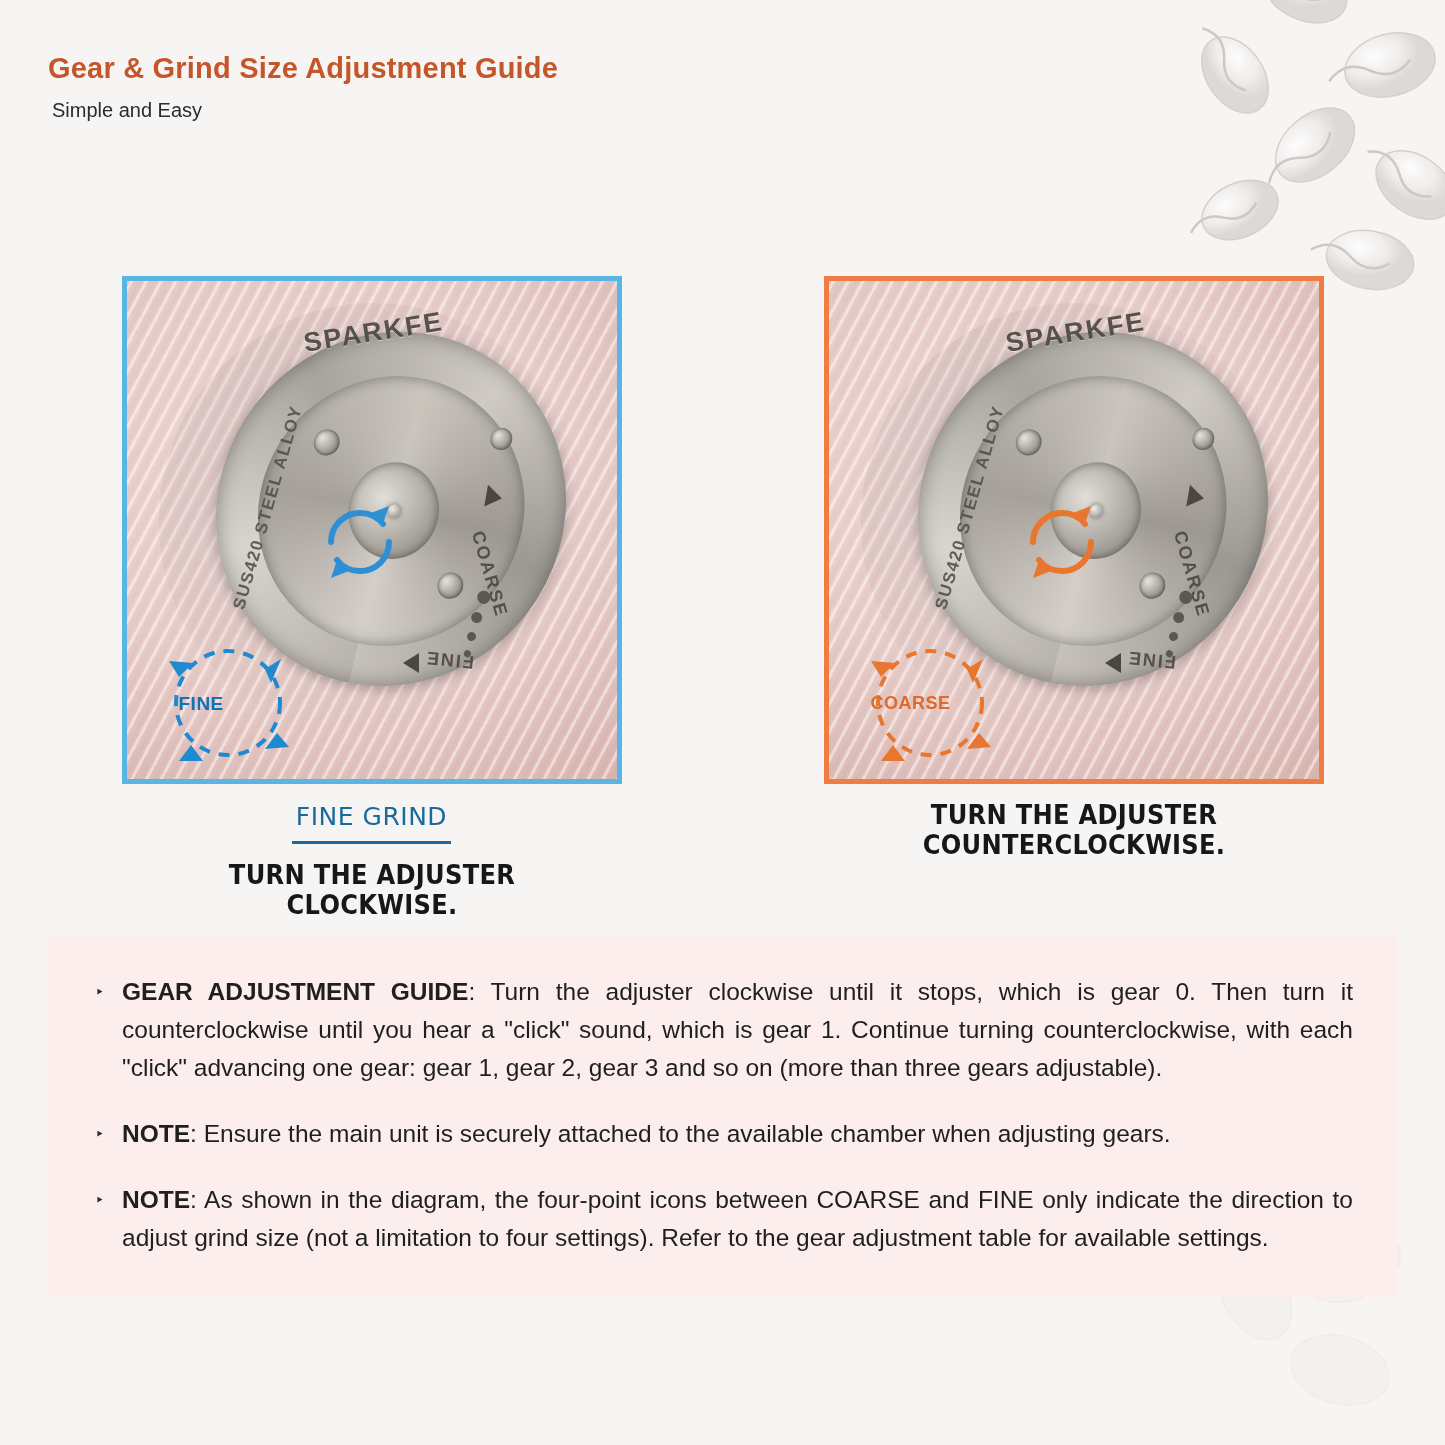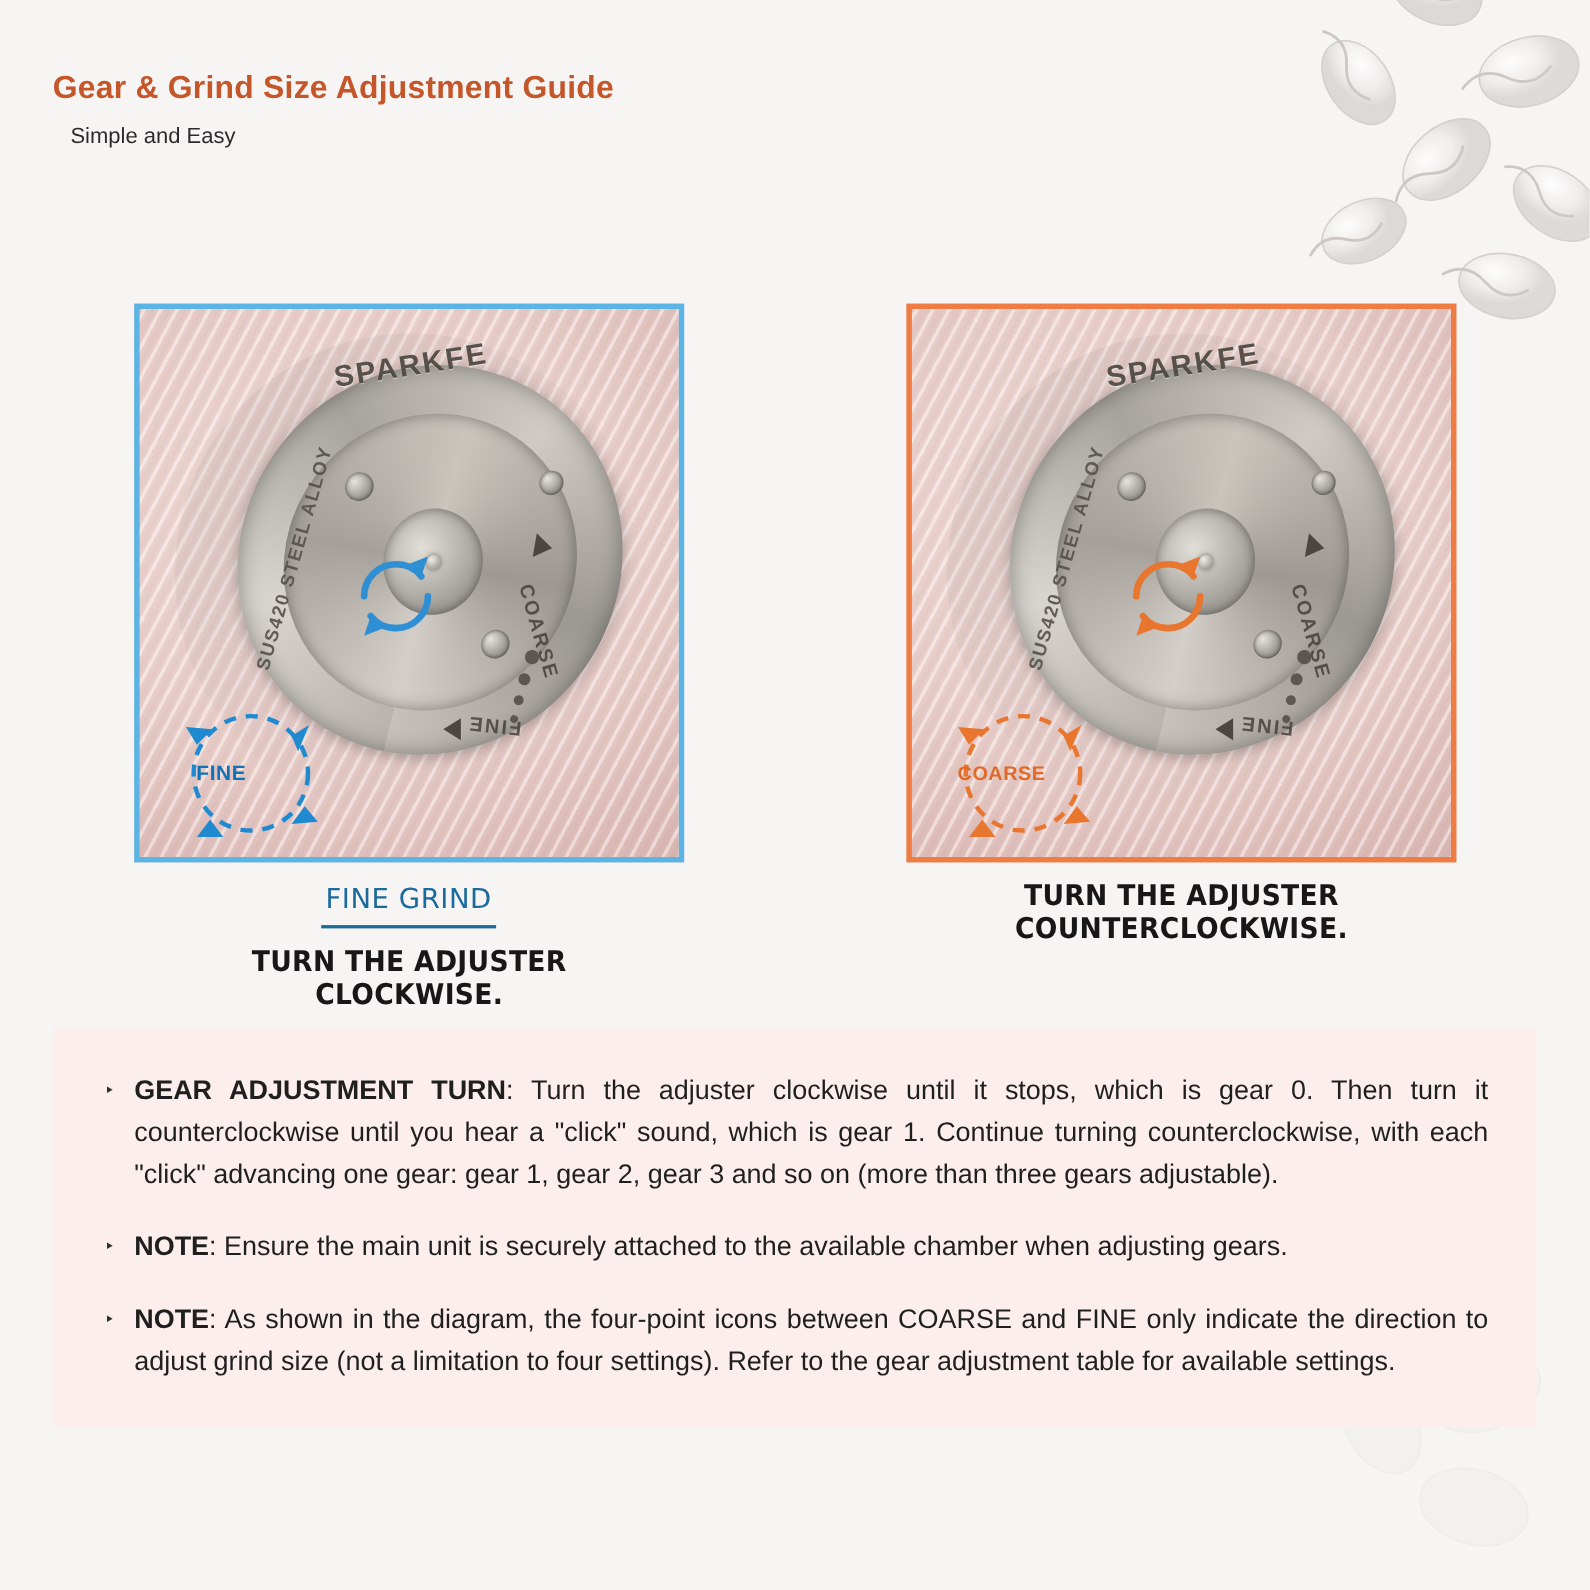--- a/index.html
+++ b/index.html
@@ -37,26 +37,26 @@
   .header {
     position: absolute;
     left: 48px;
     top: 52px;
   }
   .header-title {
     font-size: 29px;
     font-weight: bold;
     color: #c4562a;
     letter-spacing: 0.2px;
-    margin: 12px 0 14px 0;
+    margin: 0 0 14px 0;
   }
   .header-subtitle {
     font-size: 20px;
     color: #2b2b2b;
-    margin: 16px;
+    margin: 4px;
   }
 
   
   .panels {
     position: absolute;
     top: 276px;
     left: 0;
     width: 1445px;
     display: flex;
     justify-content: center;
@@ -472,21 +472,21 @@
     </div>
     <div class="caption-sub">TURN THE ADJUSTER COUNTERCLOCKWISE.</div>
   </div>
 </div>
 
 <div class="notes">
 
   <div class="note-item">
     <div class="bullet">‣</div>
     <div class="note-text">
-      <b>GEAR ADJUSTMENT TURN</b><span>: Turn the adjuster clockwise until it stops, which is gear 0. Then turn it counterclockwise until you hear a "click" sound, which is gear 1. Continue turning counterclockwise, with each "click" advancing one gear: gear 1, gear 2, gear 3 and so on (more than three gears adjustable).</span>
+      <b>GEAR ADJUSTMENT GUIDE</b><span>: Turn the adjuster clockwise until it stops, which is gear 0. Then turn it counterclockwise until you hear a "click" sound, which is gear 1. Continue turning counterclockwise, with each "click" advancing one gear: gear 1, gear 2, gear 3 and so on (more than three gears adjustable).</span>
     </div>
   </div>
 
   <div class="note-item">
     <div class="bullet">‣</div>
     <div class="note-text">
       <b>NOTE</b><span>: Ensure the main unit is securely attached to the available chamber when adjusting gears.</span>
     </div>
   </div>
 

